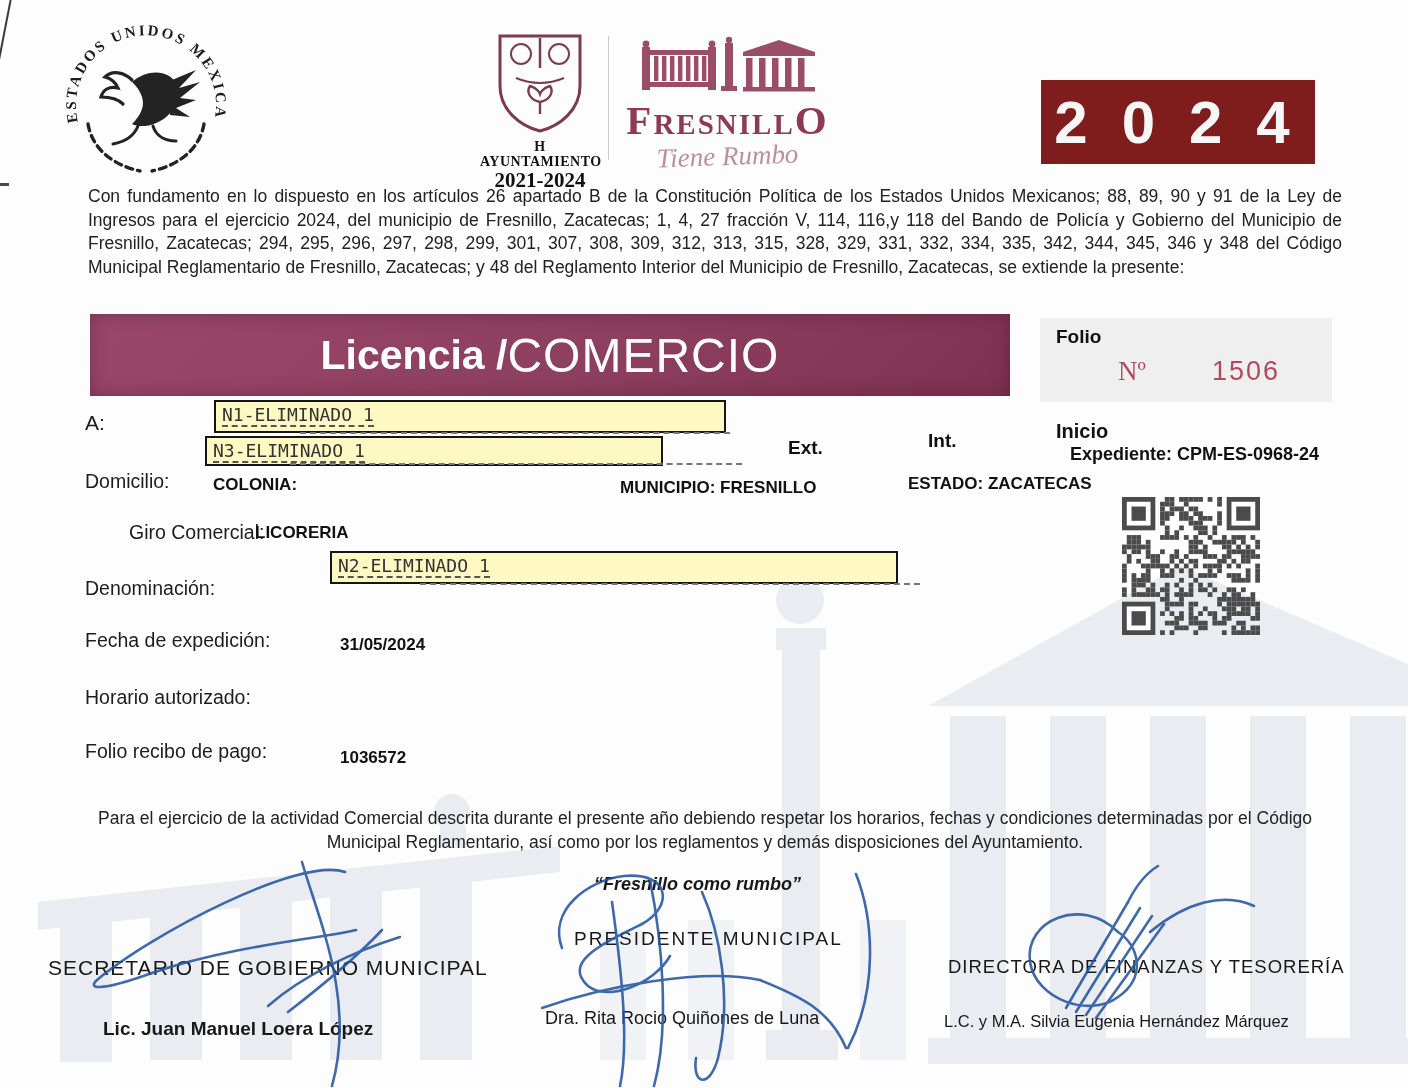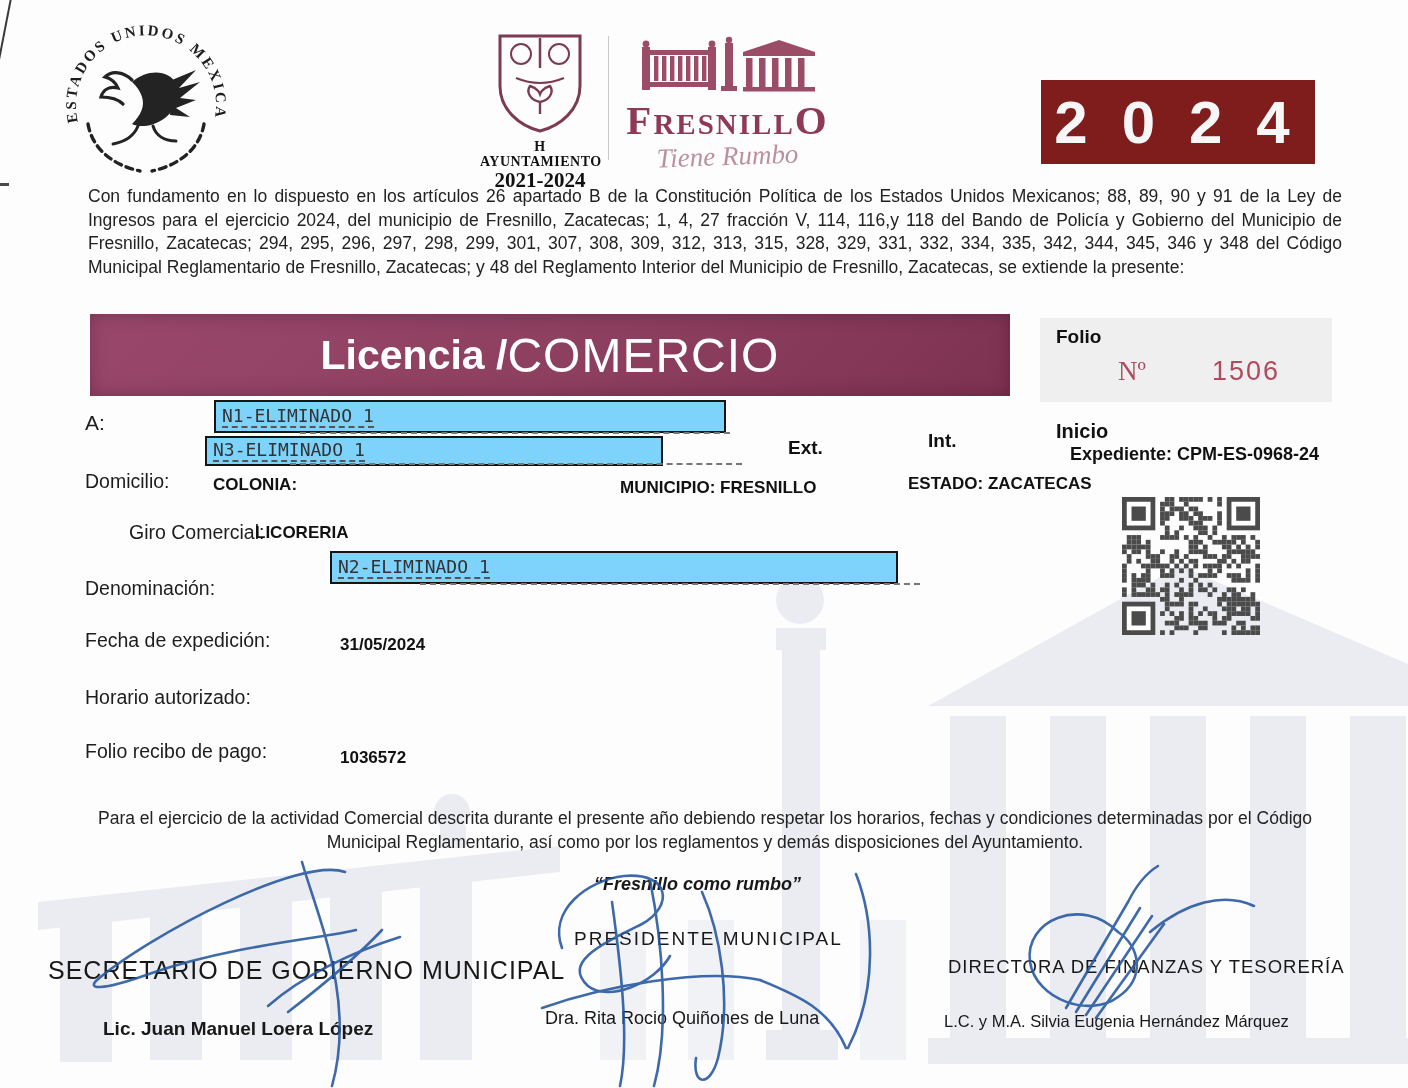--- a/index.html
+++ b/index.html
@@ -31,32 +31,32 @@
       display:flex;align-items:center;justify-content:center;color:#fff;box-shadow:inset 0 0 18px rgba(60,10,35,.35);}
   .banner .t1{font-size:41px;font-weight:bold;}
   .banner .t2{font-size:48px;font-weight:400;letter-spacing:1px;}
   .folio-box{left:1040px;top:318px;width:292px;height:84px;background:#efefef;}
   .folio-label{position:absolute;left:16px;top:8px;font-size:19px;font-weight:bold;color:#111;}
   .folio-no{position:absolute;left:78px;top:38px;font-size:27px;color:#b04a5e;font-family:"Liberation Serif",serif;}
   .folio-num{position:absolute;left:172px;top:38px;font-size:27px;color:#b04a5e;letter-spacing:2px;}
   
   .lbl{font-size:19.5px;color:#1d1d1d;}
   .val{font-size:17px;font-weight:bold;color:#111;}
-  .redact{background:#7dd3fc;border:2.5px solid #151515;font-family:"DejaVu Sans Mono",monospace;
-      font-size:18px;color:#333;display:flex;align-items:center;padding:2px 6px 3px 6px;box-sizing:border-box;}
+  .redact{background:#fef9c3;border:2.5px solid #151515;font-family:"DejaVu Sans Mono",monospace;
+      font-size:18px;color:#333;display:flex;align-items:flex-start;padding:2px 6px 3px 6px;box-sizing:border-box;}
   .redact span{border-bottom:2px dashed #555;}
   .dashline{border-bottom:2px dashed #777;height:1px;}
   
   .foot-par{left:64px;top:806px;width:1282px;text-align:center;font-size:17.5px;line-height:24px;color:#222;}
   
   .sig-text{color:#181818;}
   .motto{left:594px;top:874px;font-size:18px;font-style:italic;font-weight:bold;font-family:"Liberation Sans",sans-serif;}
   .c-title{left:574px;top:928px;font-size:19px;letter-spacing:2px;}
   .c-name{left:545px;top:1008px;font-size:18px;}
-  .l-title{left:48px;top:956px;font-size:25px;letter-spacing:1px;}
+  .l-title{left:48px;top:956px;font-size:21px;letter-spacing:1px;}
   .l-name{left:103px;top:1018px;font-size:19px;font-weight:bold;}
   .r-title{left:948px;top:956px;font-size:18.5px;letter-spacing:1px;}
   .r-name{left:944px;top:1012px;font-size:16.5px;}
   .sig-svg{left:0;top:0;z-index:3;pointer-events:none;}
   
   .art1{left:4px;top:-4px;width:2px;height:66px;background:#3a3a3a;transform:rotate(11deg);}
   .art2{left:0px;top:183px;width:9px;height:3px;background:#4a4a4a;}
   .qr{left:1122px;top:497px;width:138px;height:138px;}
 </style>
 </head>

